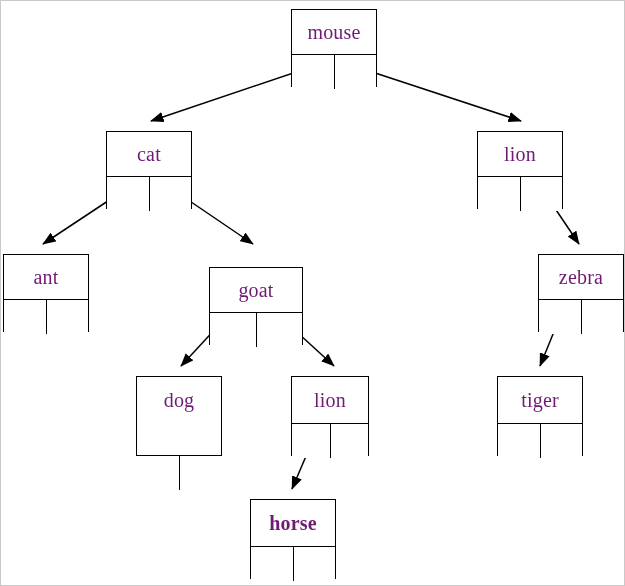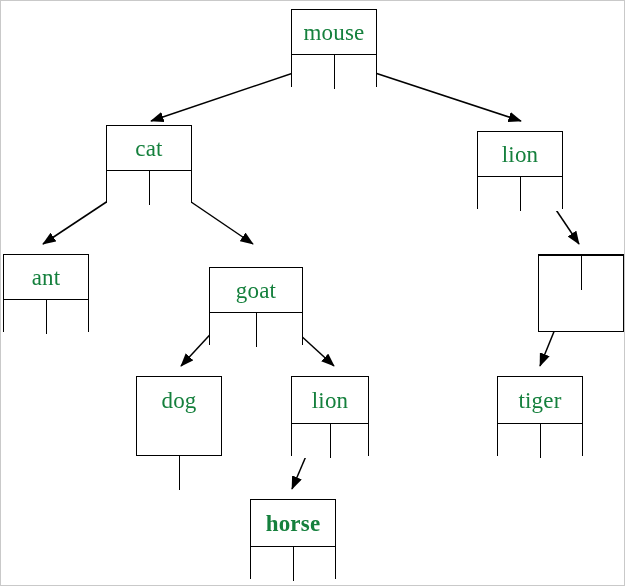--- a/index.html
+++ b/index.html
@@ -28,23 +28,23 @@
     background: #ffffff;
     display: flex;
     flex-direction: column;
     z-index: 3;
   }
   .node-label {
     flex: 0 0 auto;
     display: flex;
     align-items: center;
     justify-content: center;
-    font-size: 23px;
+    font-size: 20px;
     line-height: 1;
-    color: #15803d;
+    color: #701a75;
     letter-spacing: 0.2px;
     white-space: nowrap;
   }
   .node-pointers {
     flex: 0 0 auto;
     display: flex;
     border-top: 1.6px solid #000000;
   }
   .ptr-cell {
     flex: 1 1 50%;
@@ -93,21 +93,21 @@
   </svg>
 
   <div id="node-layer">
       <div class="node" style="left: 290px; top: 8px; width: 86px; height: 78px;">
         <div class="node-label" style="height: 44px;">mouse</div>
         <div class="node-pointers" style="height: 34px;">
           <div class="ptr-cell left"></div>
           <div class="ptr-cell right"></div>
         </div>
       </div>
-      <div class="node" style="left: 105px; top: 124px; width: 86px; height: 78px;">
+      <div class="node" style="left: 105px; top: 130px; width: 86px; height: 78px;">
         <div class="node-label" style="height: 44px;">cat</div>
         <div class="node-pointers" style="height: 34px;">
           <div class="ptr-cell left"></div>
           <div class="ptr-cell right"></div>
         </div>
       </div>
       <div class="node" style="left: 476px; top: 130px; width: 86px; height: 78px;">
         <div class="node-label" style="height: 44px;">lion</div>
         <div class="node-pointers" style="height: 34px;">
           <div class="ptr-cell left"></div>
@@ -122,20 +122,21 @@
         </div>
       </div>
       <div class="node" style="left: 208px; top: 266px; width: 94px; height: 78px;">
         <div class="node-label" style="height: 44px;">goat</div>
         <div class="node-pointers" style="height: 34px;">
           <div class="ptr-cell left"></div>
           <div class="ptr-cell right"></div>
         </div>
       </div>
       <div class="node" style="left: 537px; top: 253px; width: 86px; height: 78px;">
+        <div class="node-label" style="height: 44px;">zebra</div>
         <div class="node-pointers" style="height: 34px;">
           <div class="ptr-cell left"></div>
           <div class="ptr-cell right"></div>
         </div>
       </div>
       <div class="node" style="left: 135px; top: 375px; width: 86px; height: 80px; gap: 32px;">
         <div class="node-label" style="height: 46px;">dog</div>
         <div class="node-pointers" style="height: 34px;">
           <div class="ptr-cell left"></div>
           <div class="ptr-cell right"></div>

